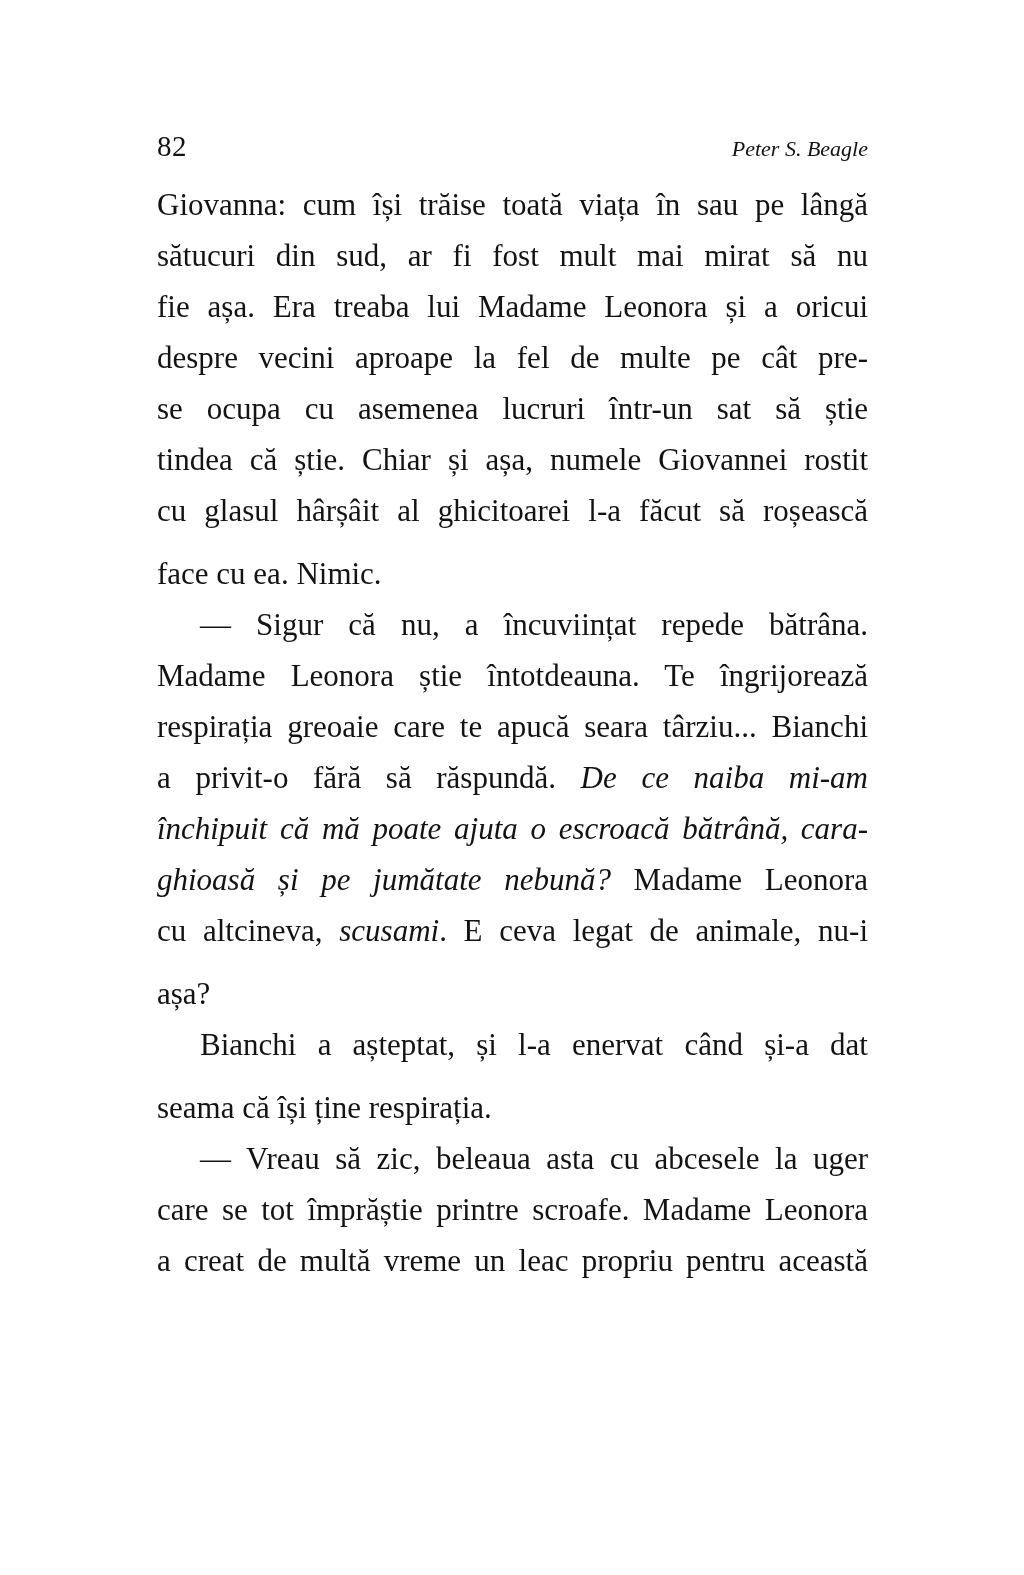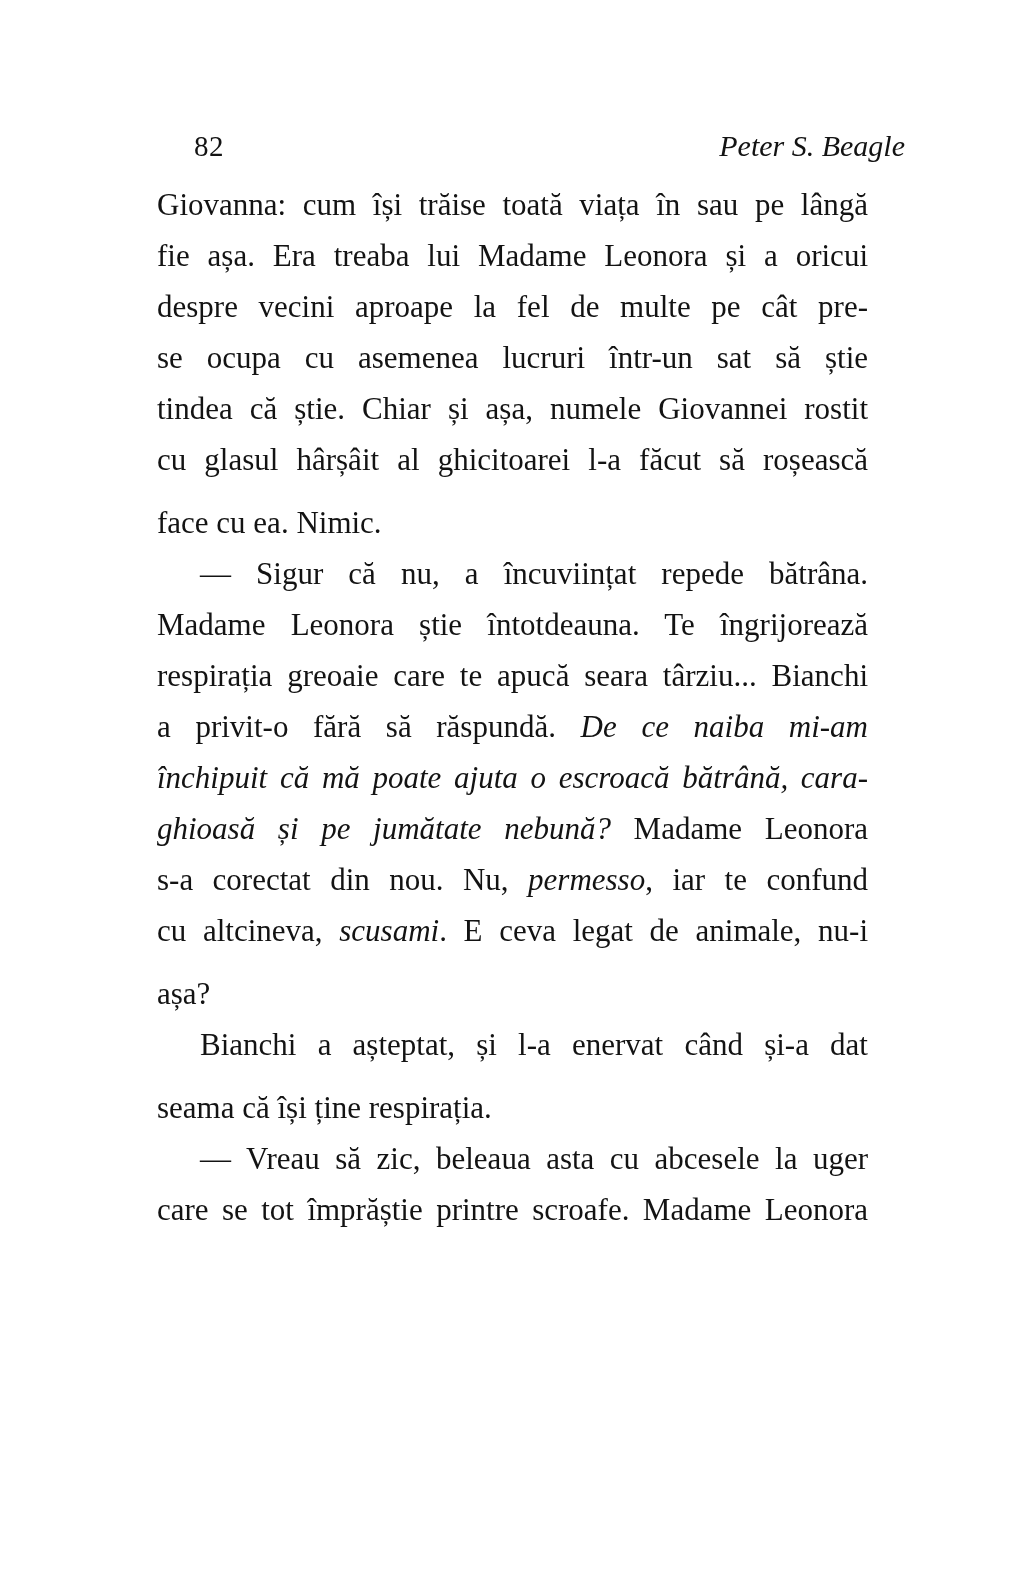--- a/index.html
+++ b/index.html
@@ -20,29 +20,28 @@
   .running-head {
     position: absolute;
     left: 157px;
     top: 128px;
     width: 711px;
     display: flex;
     justify-content: space-between;
     align-items: baseline;
     font-size: 29px;
     line-height: 36px;
-    margin-left: 37px;
   }
   .page-num {
     font-style: normal;
     letter-spacing: 0.5px;
   }
   .author {
     font-style: italic;
-    font-size: 30px;
+    font-size: 22px;
   }
   .body-text {
     position: absolute;
     left: 157px;
     top: 179px;
     width: 711px;
     font-size: 31px;
   }
   .line {
     height: 51px;
@@ -67,34 +66,35 @@
 
 <div class="page">
 
   <header class="running-head">
     <span class="page-num">82</span>
     <span class="author">Peter S. Beagle</span>
   </header>
 
   <main class="body-text" id="body-text">
       <div class="line"><span class="seg-normal">Giovanna: cum își trăise toată viața în sau pe lângă</span></div>
+      <div class="line"><span class="seg-normal">sătucuri din sud, ar fi fost mult mai mirat să nu</span></div>
       <div class="line"><span class="seg-normal">fie așa. Era treaba lui Madame Leonora și a oricui</span></div>
       <div class="line"><span class="seg-normal">despre vecini aproape la fel de multe pe cât pre-</span></div>
       <div class="line"><span class="seg-normal">se ocupa cu asemenea lucruri într-un sat să știe</span></div>
       <div class="line"><span class="seg-normal">tindea că știe. Chiar și așa, numele Giovannei rostit</span></div>
       <div class="line"><span class="seg-normal">cu glasul hârșâit al ghicitoarei l-a făcut să roșească</span></div>
       <div class="line para-end"><span class="seg-normal">face cu ea. Nimic.</span></div>
       <div class="line indent"><span class="seg-normal">— Sigur că nu, a încuviințat repede bătrâna.</span></div>
       <div class="line"><span class="seg-normal">Madame Leonora știe întotdeauna. Te îngrijorează</span></div>
       <div class="line"><span class="seg-normal">respirația greoaie care te apucă seara târziu... Bianchi</span></div>
       <div class="line"><span class="seg-normal">a privit-o fără să răspundă. </span><span class="seg-italic">De ce naiba mi-am</span></div>
       <div class="line"><span class="seg-italic">închipuit că mă poate ajuta o escroacă bătrână, cara-</span></div>
       <div class="line"><span class="seg-italic">ghioasă și pe jumătate nebună?</span><span class="seg-normal"> Madame Leonora</span></div>
-      <div class="line"><span class="seg-normal">s-a corectat din nou. Nu, </span><span class="seg-italic">permesso</span><span class="seg-normal">, iar te confund</span></div>
       <div class="line"><span class="seg-normal">cu altcineva, </span><span class="seg-italic">scusami</span><span class="seg-normal">. E ceva legat de animale, nu-i</span></div>
       <div class="line para-end"><span class="seg-normal">așa?</span></div>
       <div class="line indent"><span class="seg-normal">Bianchi a așteptat, și l-a enervat când și-a dat</span></div>
       <div class="line para-end"><span class="seg-normal">seama că își ține respirația.</span></div>
       <div class="line indent"><span class="seg-normal">— Vreau să zic, beleaua asta cu abcesele la uger</span></div>
       <div class="line"><span class="seg-normal">care se tot împrăștie printre scroafe. Madame Leonora</span></div>
+      <div class="line"><span class="seg-normal">a creat de multă vreme un leac propriu pentru această</span></div>
     </main>
 
 </div>
 
 </body></html>

